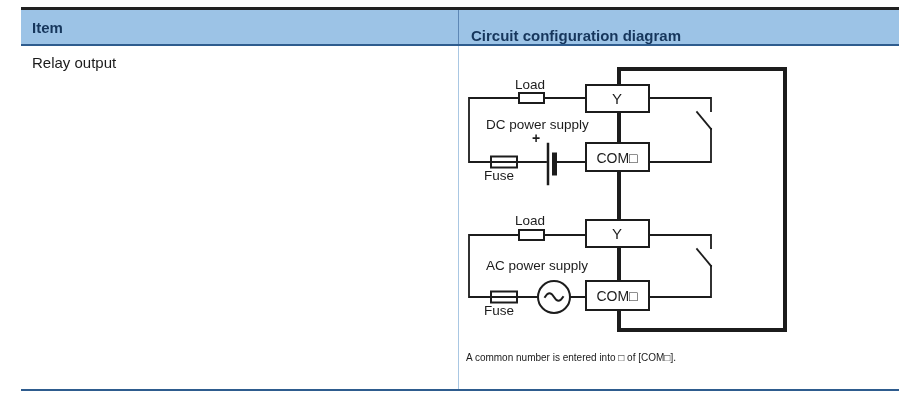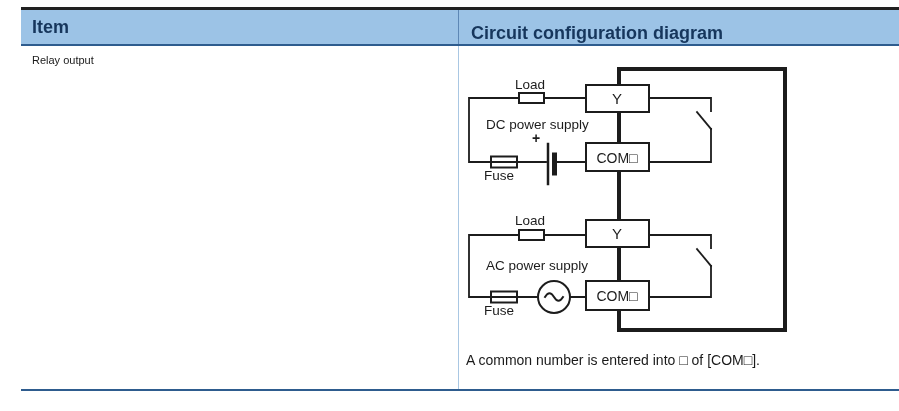--- a/index.html
+++ b/index.html
@@ -21,21 +21,21 @@
     display: flex;
     border-top: 3px solid #212121;
     border-bottom: 2px solid #2e5c8e;
     background: #9cc3e6;
     height: 34px;
   }
   .th {
     display: flex;
     align-items: center;
     color: #16365c;
-    font-size: 18px;
+    font-size: 15px;
     font-weight: bold;
   }
   .th.col1 {
     width: 438px;
     padding-left: 11px;
     box-sizing: border-box;
     border-right: 1px solid #5d87b5;
   }
   .th.col2 {
     flex: 1;
@@ -46,37 +46,37 @@
     display: flex;
     height: 343px;
     border-bottom: 2px solid #2e5c8e;
     background: #ffffff;
   }
   .td.col1 {
     width: 438px;
     box-sizing: border-box;
     border-right: 1px solid #a9c7e3;
     padding: 8px 0 0 11px;
-    font-size: 11px;
+    font-size: 15px;
     color: #1a1a1a;
   }
   .td.col2 {
     flex: 1;
     position: relative;
   }
   .diagram-svg {
     position: absolute;
     left: 0;
     top: 9px;
   }
   .note {
     position: absolute;
     left: 7px;
     top: 306px;
-    font-size: 14px;
+    font-size: 10px;
     color: #1a1a1a;
     white-space: nowrap;
   }
   svg text {
     font-family: "Liberation Sans", sans-serif;
     fill: #1c1c1c;
   }
   svg .lbl  { font-size: 13.5px; }
   svg .term { font-size: 14px; }
   svg .ylbl { font-size: 15px; }

